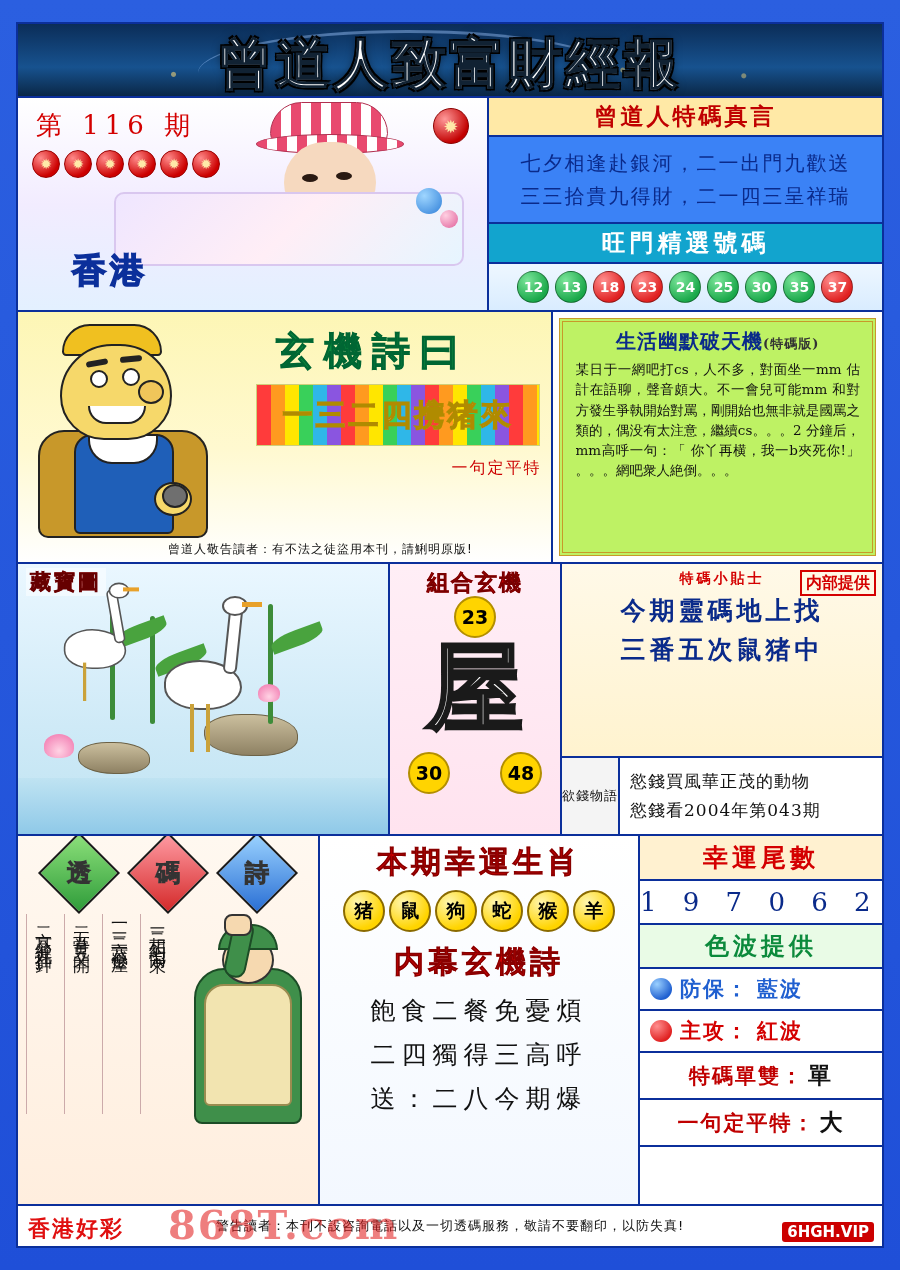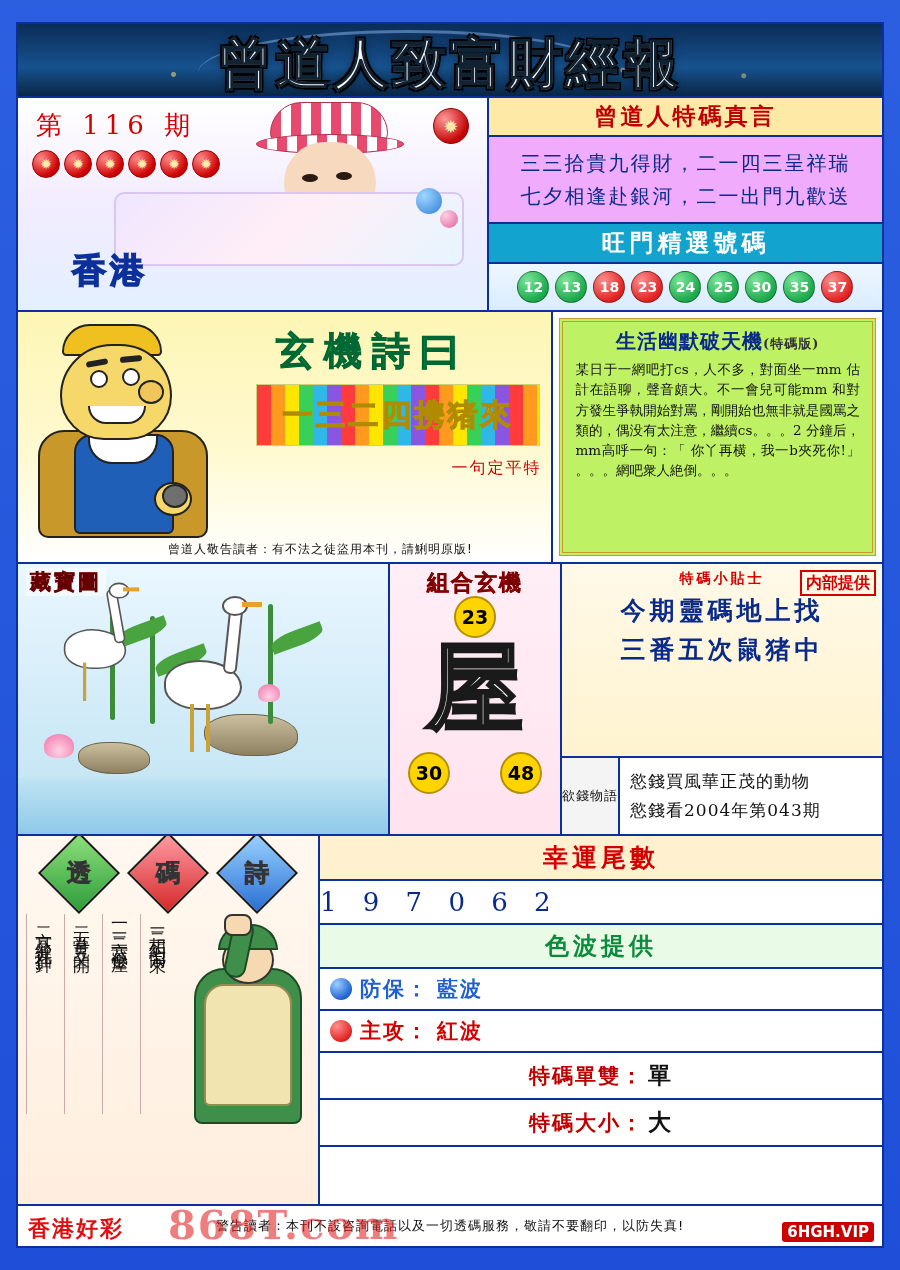--- a/index.html
+++ b/index.html
@@ -69,21 +69,21 @@
   .girl .eye.r{left:86px;top:74px;}
   .girl .mouth{position:absolute;left:66px;top:100px;width:22px;height:8px;border-radius:0 0 12px 12px;background:#c0392b;}
   .blurbox{position:absolute;left:96px;top:94px;width:346px;height:70px;border-radius:10px;
     background:linear-gradient(135deg,#efe6ff,#ffeef6 50%,#e6f5ff);border:2px solid #d9c7ef;}
   .bubbles{position:absolute;left:398px;top:90px;}
   .bub{position:absolute;border-radius:50%;}
   .bub.b1{width:26px;height:26px;left:0;top:0;background:radial-gradient(circle at 32% 30%,#9fd6ff,#2f7fd8);}
   .bub.b2{width:18px;height:18px;left:24px;top:22px;background:radial-gradient(circle at 32% 30%,#ffd0e2,#e0609a);}
   .hk{position:absolute;left:22px;top:150px;font-family:"DejaVu Serif",serif;font-size:34px;font-weight:bold;
     color:#f3c200;-webkit-text-stroke:1.5px #0b2f9b;letter-spacing:4px;margin-left:32px;}
-  .topright{width:394px;background:#f0abfc;display:flex;flex-direction:column;}
+  .topright{width:394px;background:#3b82f6;display:flex;flex-direction:column;}
   .bar-title{background:#ffe9a6;border-bottom:2px solid #0b2f9b;color:#c00000;
     font-family:"DejaVu Serif",serif;font-weight:bold;font-size:23px;text-align:center;
     letter-spacing:3px;padding:3px 0;}
   .poem2{flex:0 0 auto;padding:7px 6px 6px;text-align:center;}
   .poem2 div{font-family:"DejaVu Serif",serif;font-size:20px;color:#0a2a8a;letter-spacing:2px;margin:6px 0;}
   .bar-title2{background:#12a4ce;color:#fff;border-top:2px solid #0b2f9b;border-bottom:2px solid #0b2f9b;
     font-family:"DejaVu Serif",serif;font-weight:bold;font-size:24px;text-align:center;letter-spacing:4px;padding:3px 0;}
   .numrow{flex:1;display:flex;align-items:center;justify-content:center;gap:6px;
     background:linear-gradient(180deg,#eef7ff,#d9ecff);}
   .nball{width:30px;height:30px;border-radius:50%;display:flex;align-items:center;justify-content:center;
@@ -253,22 +253,22 @@
         <div class="bubbles">
           <div class="bub b1"></div>
           <div class="bub b2"></div>
         </div>
         <div class="hk">香港</div>
       </div>
 
       <div class="topright">
         <div class="bar-title">曾道人特碼真言</div>
         <div class="poem2">
+          <div>七夕相逢赴銀河，二一出門九歡送</div>
           <div>三三拾貴九得財，二一四三呈祥瑞</div>
-          <div>七夕相逢赴銀河，二一出門九歡送</div>
         </div>
         <div class="bar-title2">旺門精選號碼</div>
         <div class="numrow">
           <div class="nball" style="background:radial-gradient(circle at 32% 28%,#7be59a,#1aa84a 72%)">12</div>
           <div class="nball" style="background:radial-gradient(circle at 32% 28%,#7be59a,#1aa84a 72%)">13</div>
           <div class="nball" style="background:radial-gradient(circle at 32% 28%,#ff8f8f,#e02020 72%)">18</div>
           <div class="nball" style="background:radial-gradient(circle at 32% 28%,#ff8f8f,#e02020 72%)">23</div>
           <div class="nball" style="background:radial-gradient(circle at 32% 28%,#7be59a,#1aa84a 72%)">24</div>
           <div class="nball" style="background:radial-gradient(circle at 32% 28%,#7be59a,#1aa84a 72%)">25</div>
           <div class="nball" style="background:radial-gradient(circle at 32% 28%,#7be59a,#1aa84a 72%)">30</div>
@@ -401,41 +401,56 @@
           <div class="hand"></div>
         </div>
         <div class="vlines">
           <div class="vline">三二相約七同來</div>
           <div class="vline">一三二六藏金屋</div>
           <div class="vline">二五常見三又開</div>
           <div class="vline">二六見縫九插針</div>
         </div>
       </div>
 
+      <div class="luckycol">
+        <div class="luckytitle">本期幸運生肖</div>
+        <div class="zodiacs">
+          <div class="zball">猪</div>
+          <div class="zball">鼠</div>
+          <div class="zball">狗</div>
+          <div class="zball">蛇</div>
+          <div class="zball">猴</div>
+          <div class="zball">羊</div>
+        </div>
+        <div class="neimu">内幕玄機詩</div>
+        <div class="pline">飽食二餐免憂煩</div>
+        <div class="pline">二四獨得三高呼</div>
+        <div class="pline">送：二八今期爆</div>
+      </div>
 
       <div class="rightcol">
         <div class="rbox h">幸運尾數</div>
         <div class="tailnums">1 9 7 0 6 2</div>
         <div class="rbox h h2">色波提供</div>
         <div class="waverow">
           <div class="wicon" style="background:radial-gradient(circle at 32% 28%,#9ad0ff,#1f5fd0 72%)"></div>
           <div class="wtxt" style="color:#1f5fd0">防保：</div>
           <div class="wtxt" style="color:#1f5fd0">藍波</div>
         </div>
         <div class="waverow">
           <div class="wicon" style="background:radial-gradient(circle at 32% 28%,#ff8f8f,#e02020 72%)"></div>
           <div class="wtxt" style="color:#d40000">主攻：</div>
           <div class="wtxt" style="color:#d40000">紅波</div>
         </div>
         <div class="rrow">
           <span>特碼單雙：</span>
           <b>單</b>
         </div>
         <div class="rrow">
-          <span>特碼大小：</span>
+          <span>一句定平特：</span>
           <b>大</b>
         </div>
       </div>
     </div>
 
     <div class="footer">
       <div class="warn">警告讀者：本刊不設咨詢電話以及一切透碼服務，敬請不要翻印，以防失真!</div>
       <div class="wm-left">香港好彩</div>
       <div class="wm-center">868T.com</div>
       <div class="wm-right">6HGH.VIP</div>

